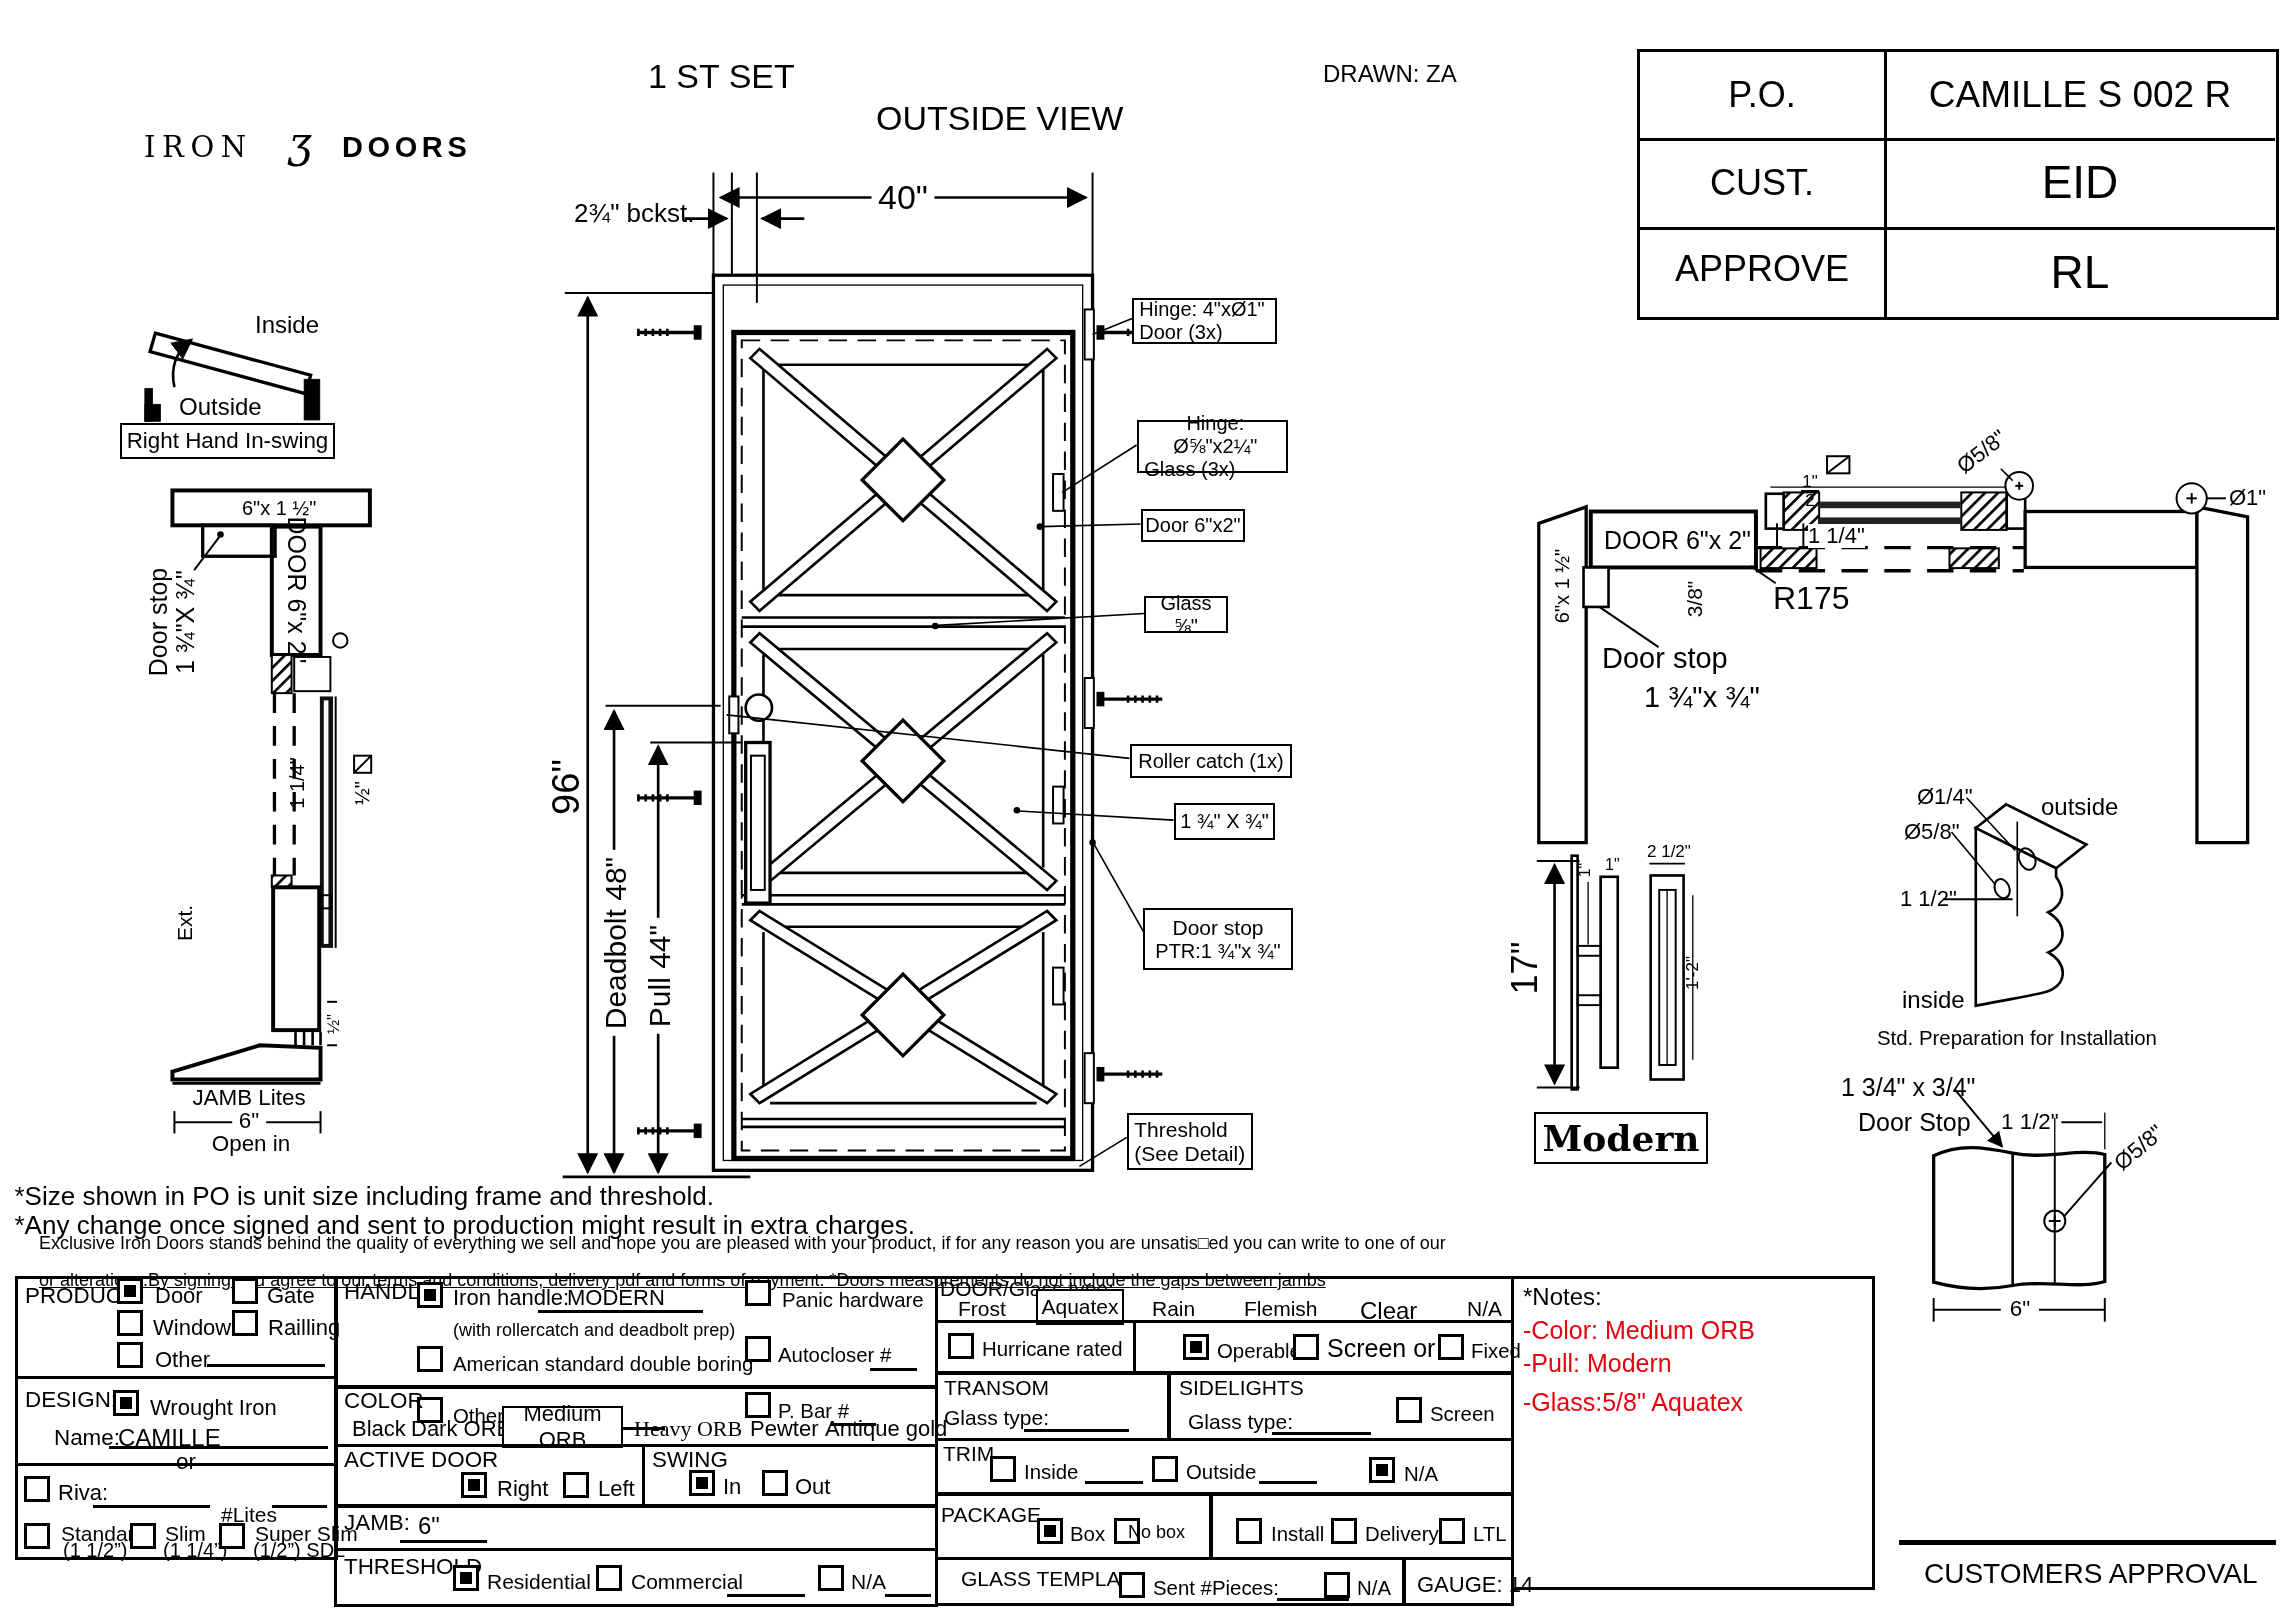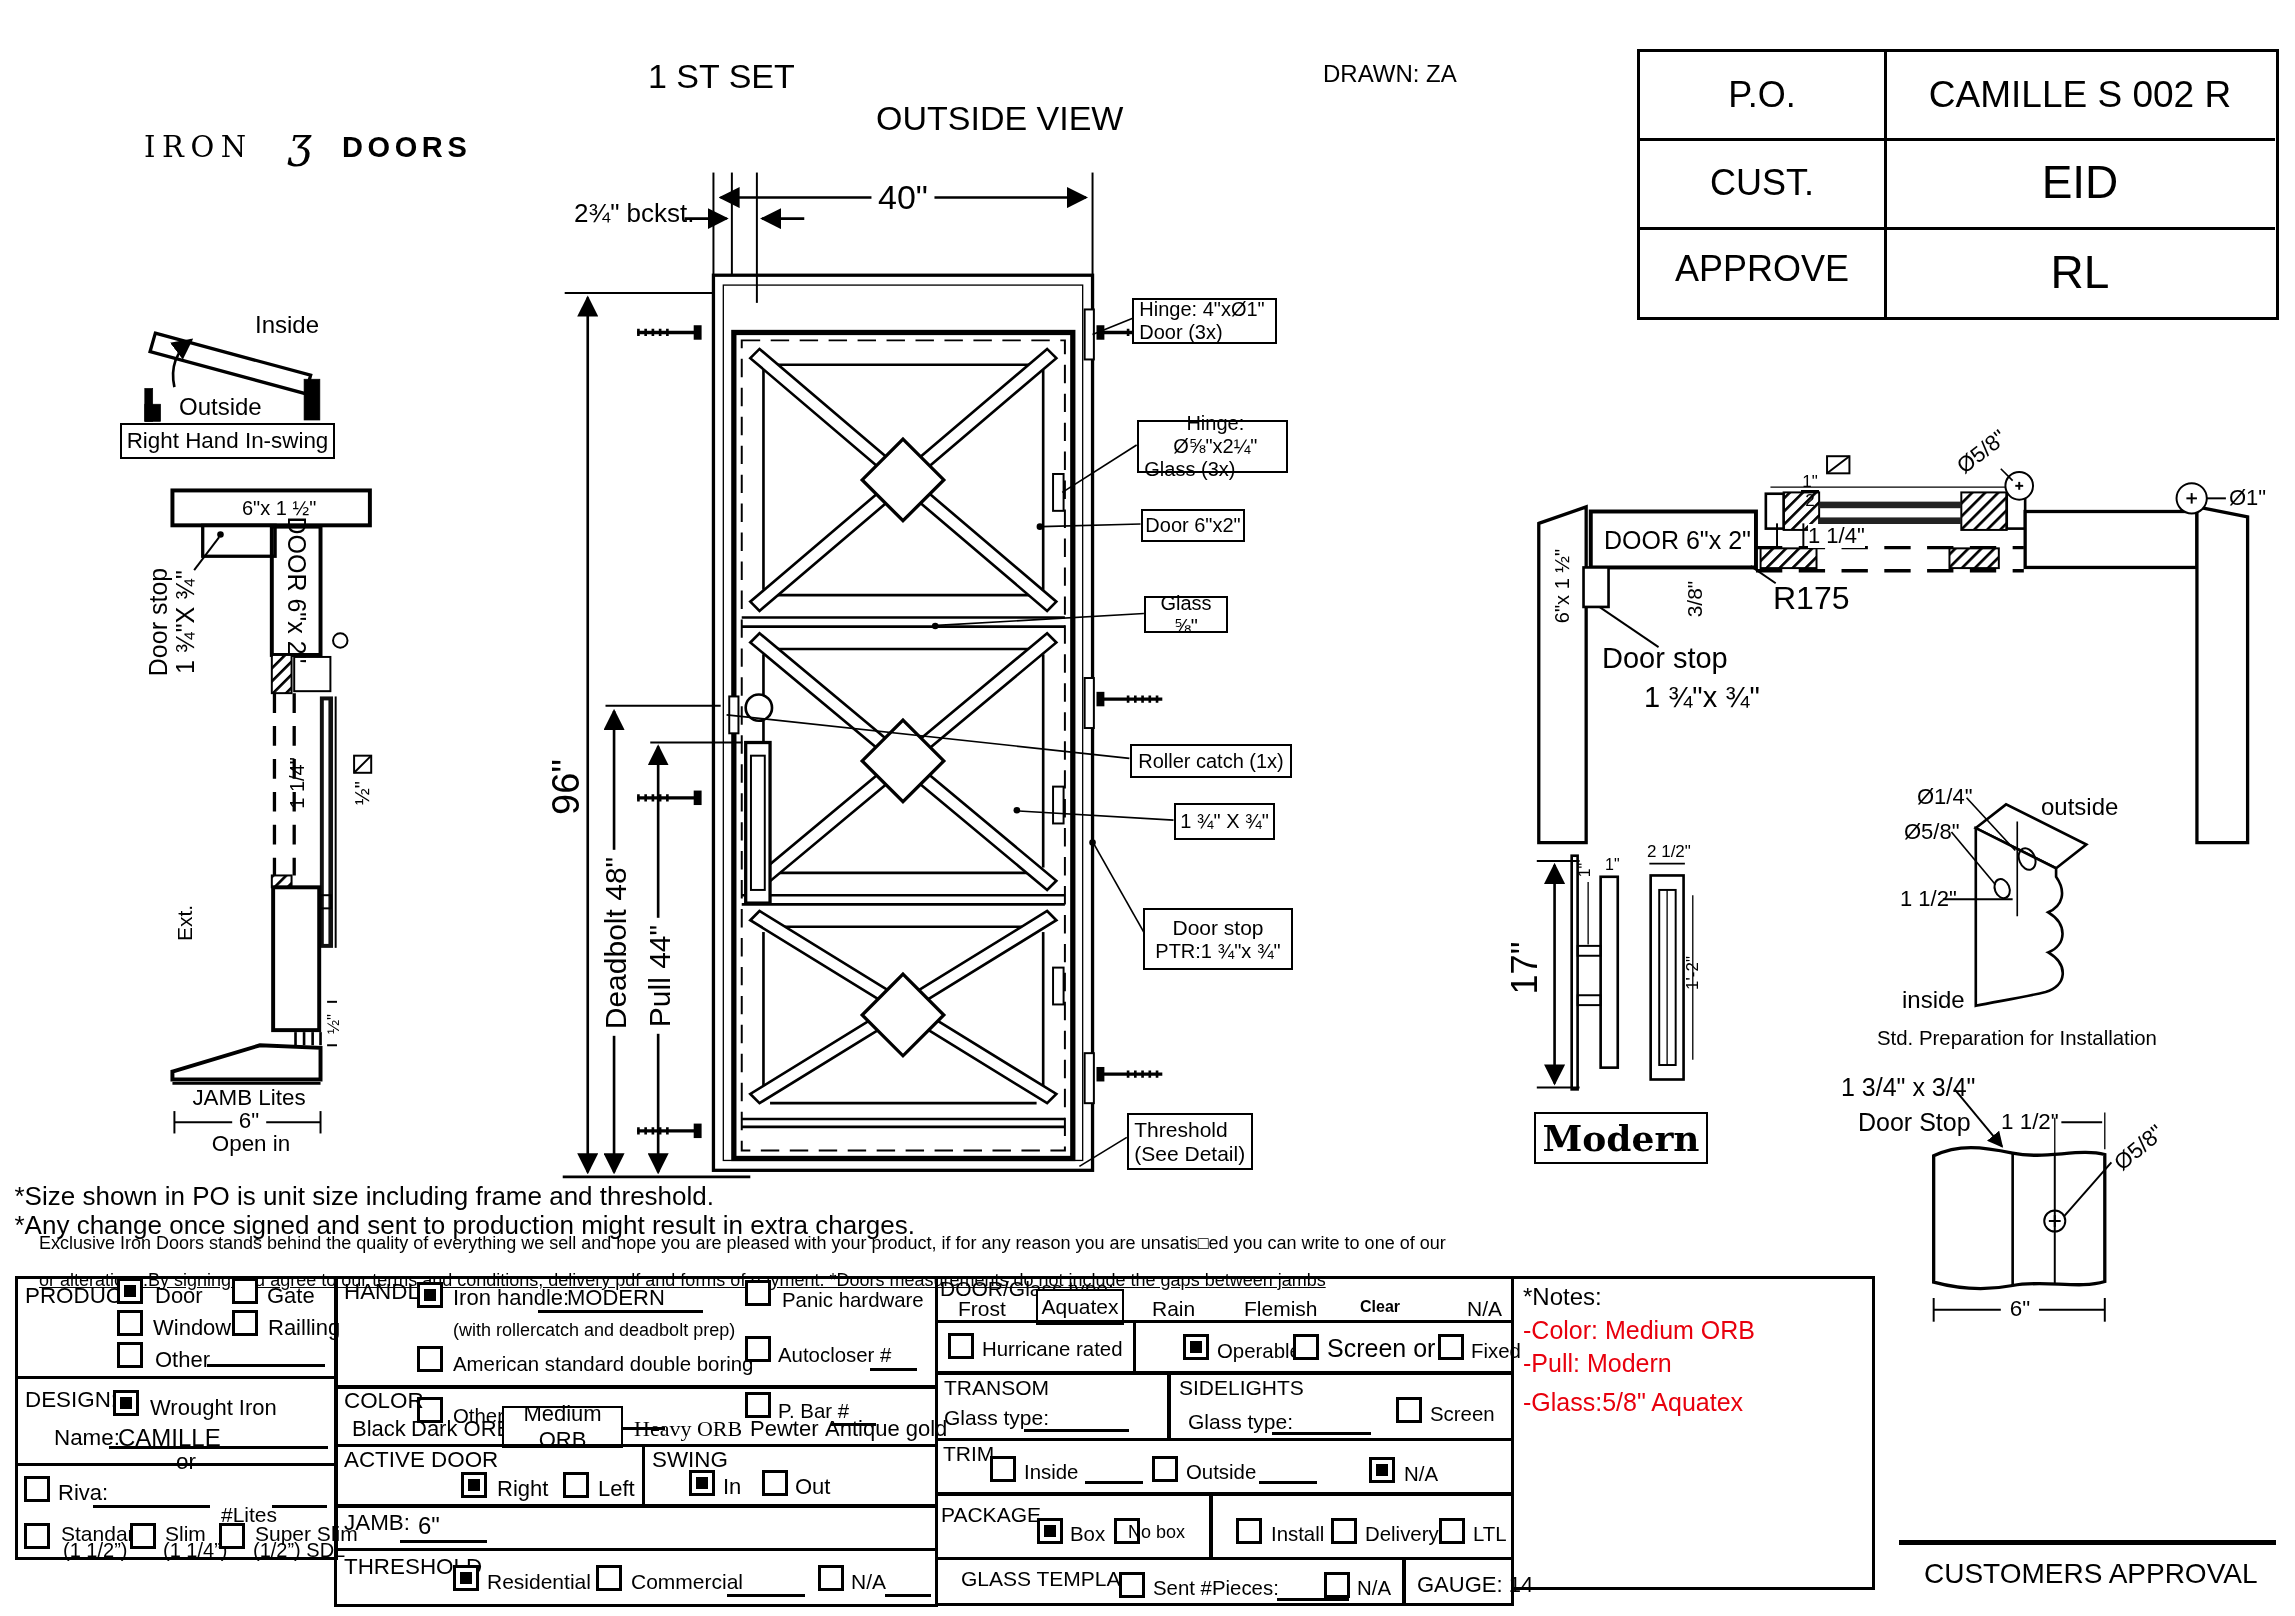--- a/index.html
+++ b/index.html
@@ -492,21 +492,21 @@
   <div class="ul" style="left:885px;top:1594px;width:46px;"></div>
 
   <div class="sect" style="left:935px;top:1276px;width:579px;height:47px;"></div>
   <div class="lbl" style="left:940px;top:1278px;font-size:21px;">DOOR/Glass type:</div>
   <div class="lbl" style="left:958px;top:1298px;font-size:21px;">Frost</div>
   <div class="box" style="left:1036px;top:1289px;width:84px;height:32px;border-width:2.6px;">
     <span style="font-size:21px;">Aquatex</span>
   </div>
   <div class="lbl" style="left:1152px;top:1298px;font-size:21px;">Rain</div>
   <div class="lbl" style="left:1244px;top:1298px;font-size:21px;">Flemish</div>
-  <div class="lbl" style="left:1360px;top:1298px;font-size:16px;font-weight:bold;">Clear</div>
+  <div class="lbl" style="left:1360px;top:1298px;font-size:24px;">Clear</div>
   <div class="lbl" style="left:1467px;top:1298px;font-size:21px;">N/A</div>
 
   <div class="sect" style="left:935px;top:1320px;width:201px;height:55px;"></div>
   <div class="sect" style="left:1133px;top:1320px;width:381px;height:55px;"></div>
   <div class="cb" style="left:948px;top:1333px;"></div>
   <div class="lbl" style="left:982px;top:1338px;font-size:20.4px;">Hurricane rated</div>
   <div class="cb on" style="left:1183px;top:1334px;"></div>
   <div class="lbl" style="left:1217px;top:1340px;font-size:20.4px;">Operable</div>
   <div class="cb" style="left:1293px;top:1334px;"></div>
   <div class="lbl" style="left:1327px;top:1335px;font-size:25px;">Screen or</div>

